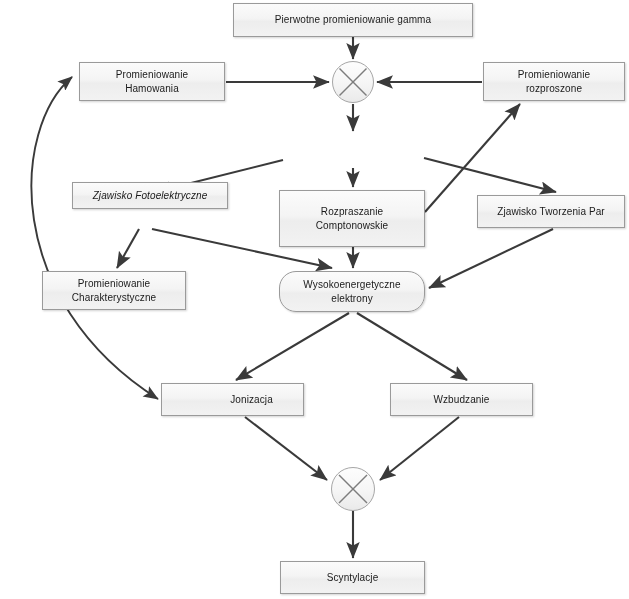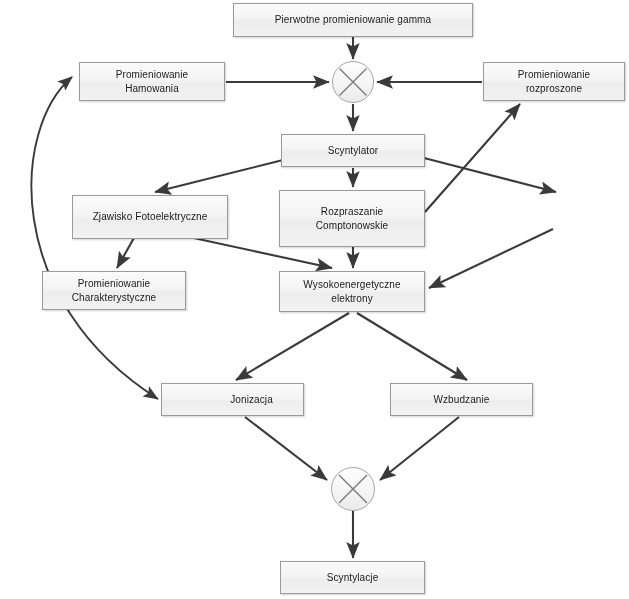--- a/index.html
+++ b/index.html
@@ -105,32 +105,32 @@
   </svg>
 
   <div class="node" style="left:233px; top:3px; width:240px; height:34px;">Pierwotne promieniowanie gamma</div>
 
   <div class="node" style="left:79px; top:62px; width:146px; height:39px;">Promieniowanie
 Hamowania</div>
 
   <div class="node" style="left:483px; top:62px; width:142px; height:39px;">Promieniowanie
 rozproszone</div>
 
-  <div class="node" style="left:281px; top:134px; width:144px; height:33px;">Scyntylator</div>
 
-  <div class="node" style="left:72px; top:195px; width:156px; height:44px;">Zjawisko Fotoelektryczne</div>
+  <div class="node" style="left:72px; top:182px; width:156px; height:27px;font-style:italic;">Zjawisko Fotoelektryczne</div>
 
   <div class="node" style="left:279px; top:190px; width:146px; height:57px;">Rozpraszanie
 Comptonowskie</div>
 
+  <div class="node" style="left:477px; top:195px; width:148px; height:33px;">Zjawisko Tworzenia Par</div>
 
   <div class="node" style="left:42px; top:271px; width:144px; height:39px;">Promieniowanie
 Charakterystyczne</div>
 
-  <div class="node" style="left:279px; top:271px; width:146px; height:41px;">Wysokoenergetyczne
+  <div class="node" style="left:279px; top:271px; width:146px; height:41px;border-radius:17px;">Wysokoenergetyczne
 elektrony</div>
 
   <div class="node" style="left:161px; top:383px; width:143px; height:33px;padding-left:38px;">Jonizacja</div>
 
   <div class="node" style="left:390px; top:383px; width:143px; height:33px;">Wzbudzanie</div>
 
   <div class="node" style="left:280px; top:561px; width:145px; height:33px;">Scyntylacje</div>
 
   <div class="junction" style="left:332px; top:61px; width:42px; height:42px;">
     <svg width="40" height="40" viewBox="0 0 40 40">

